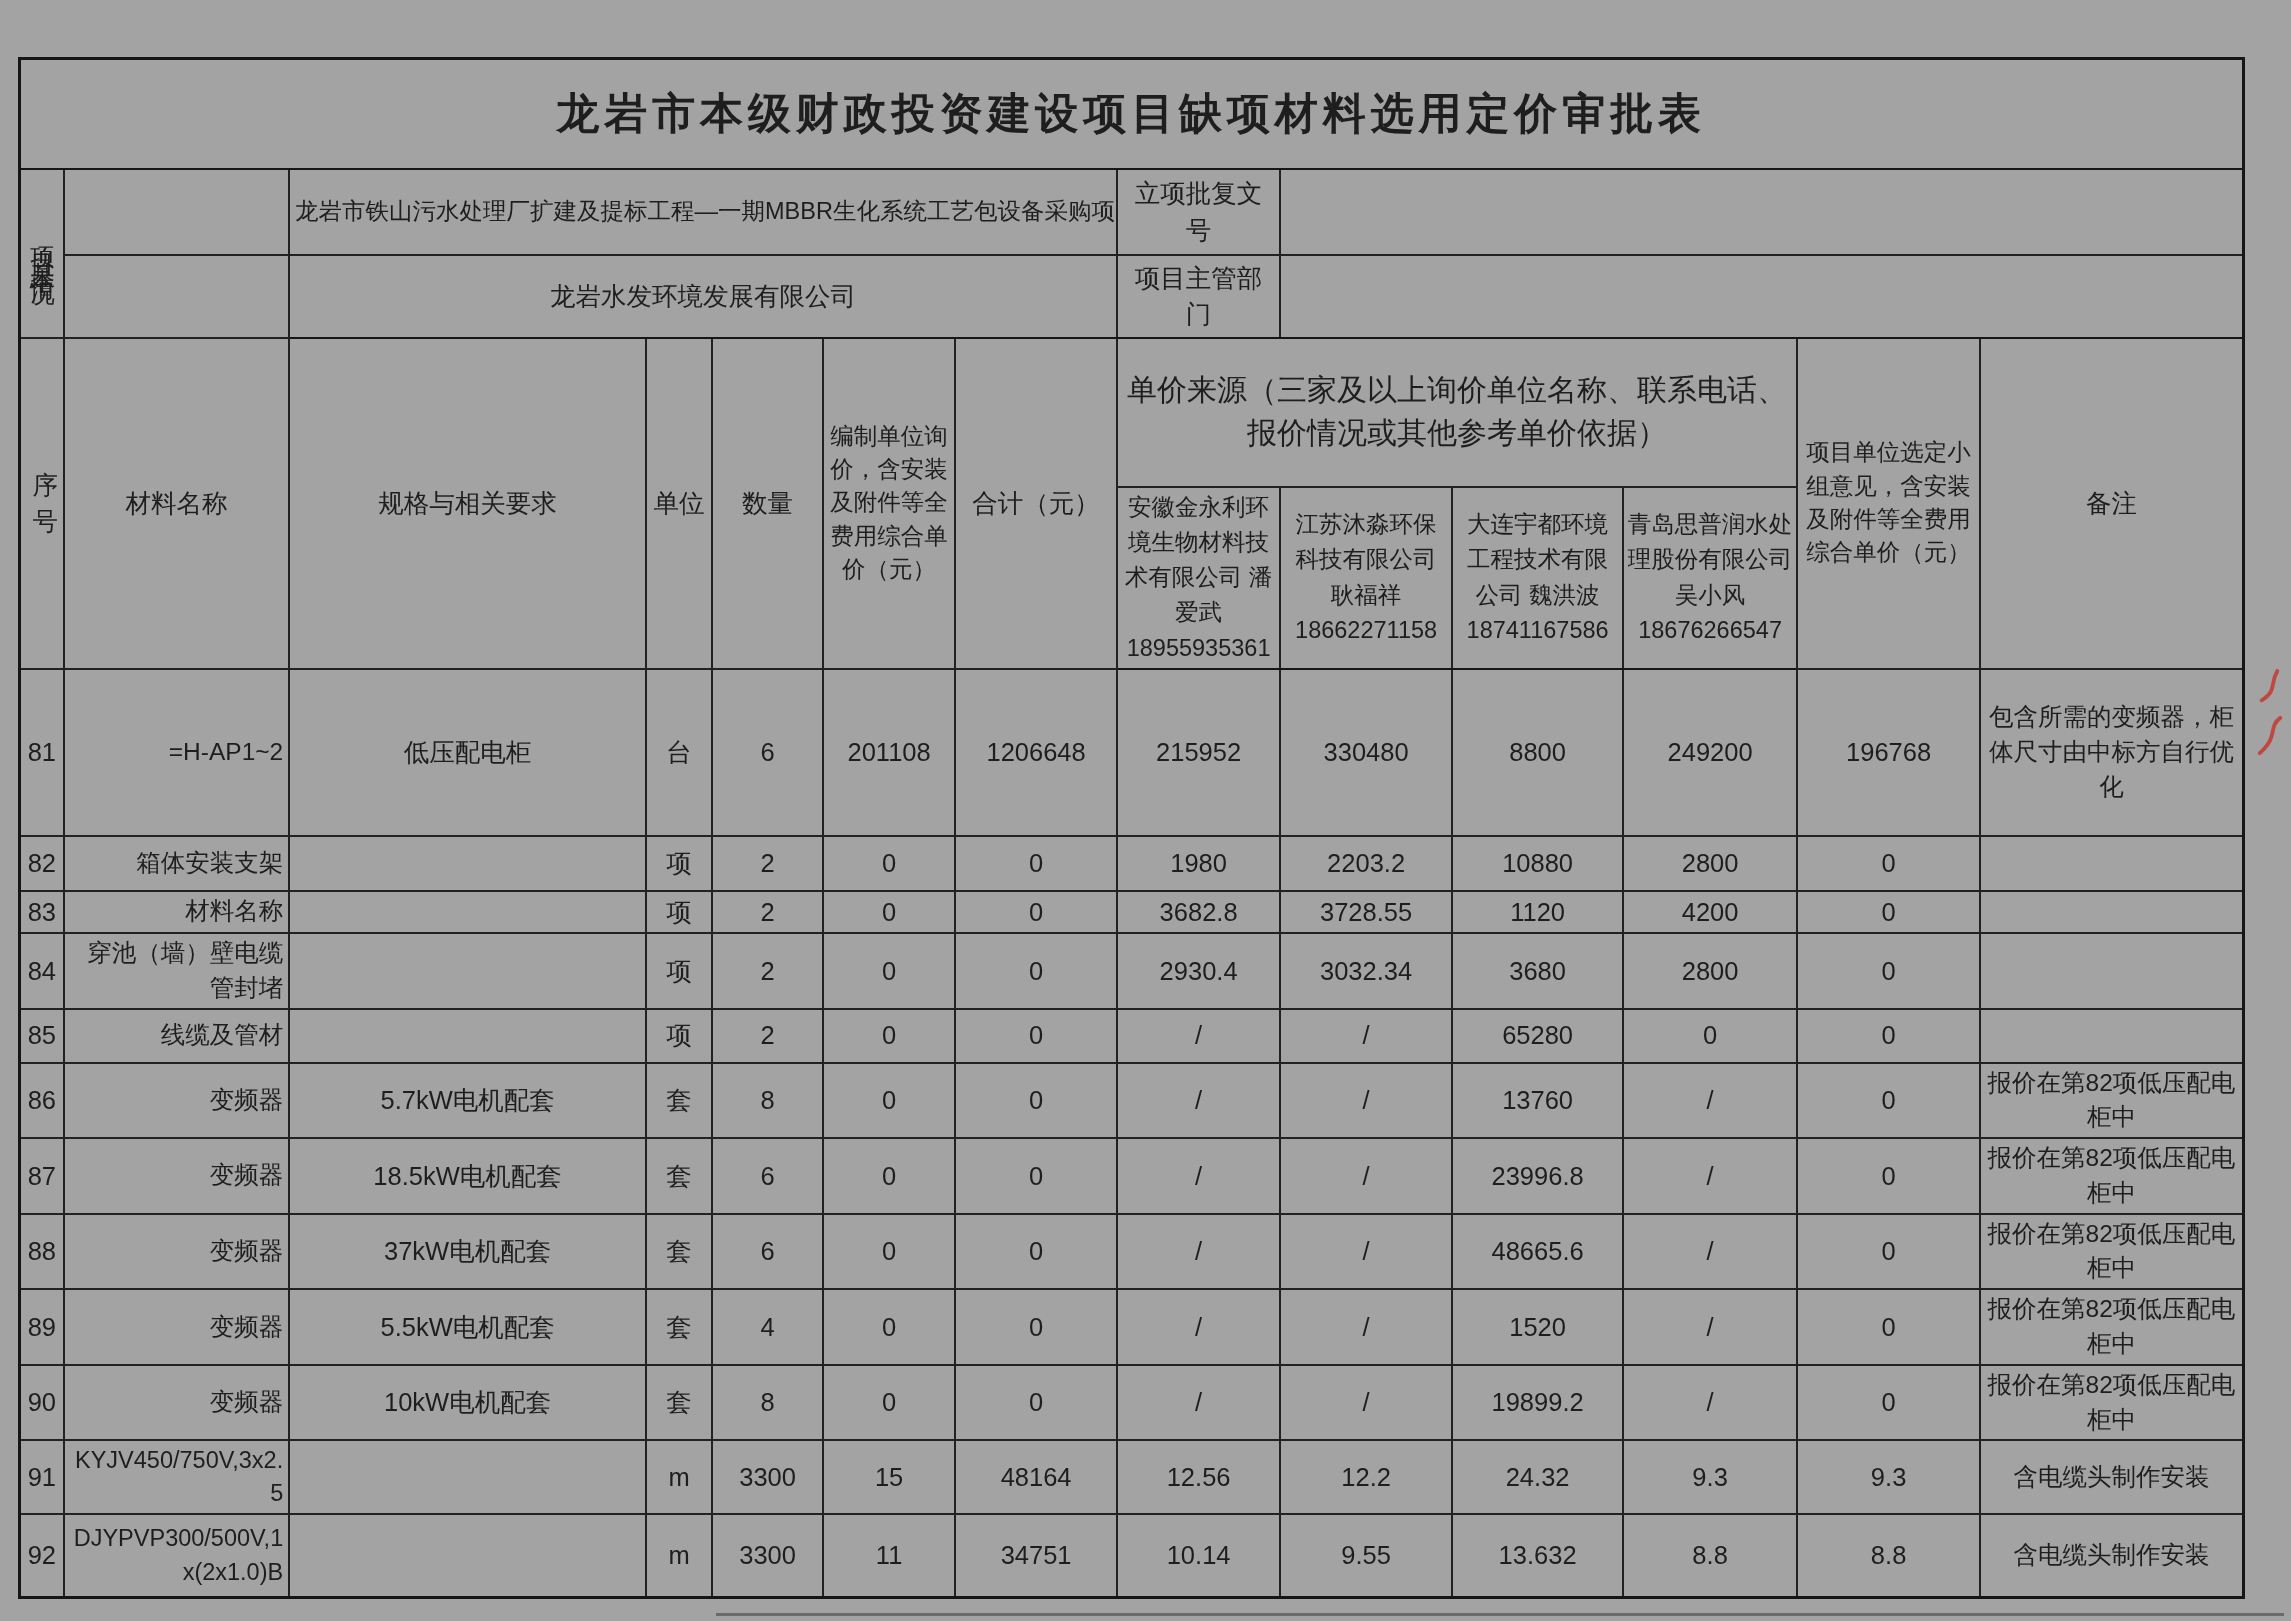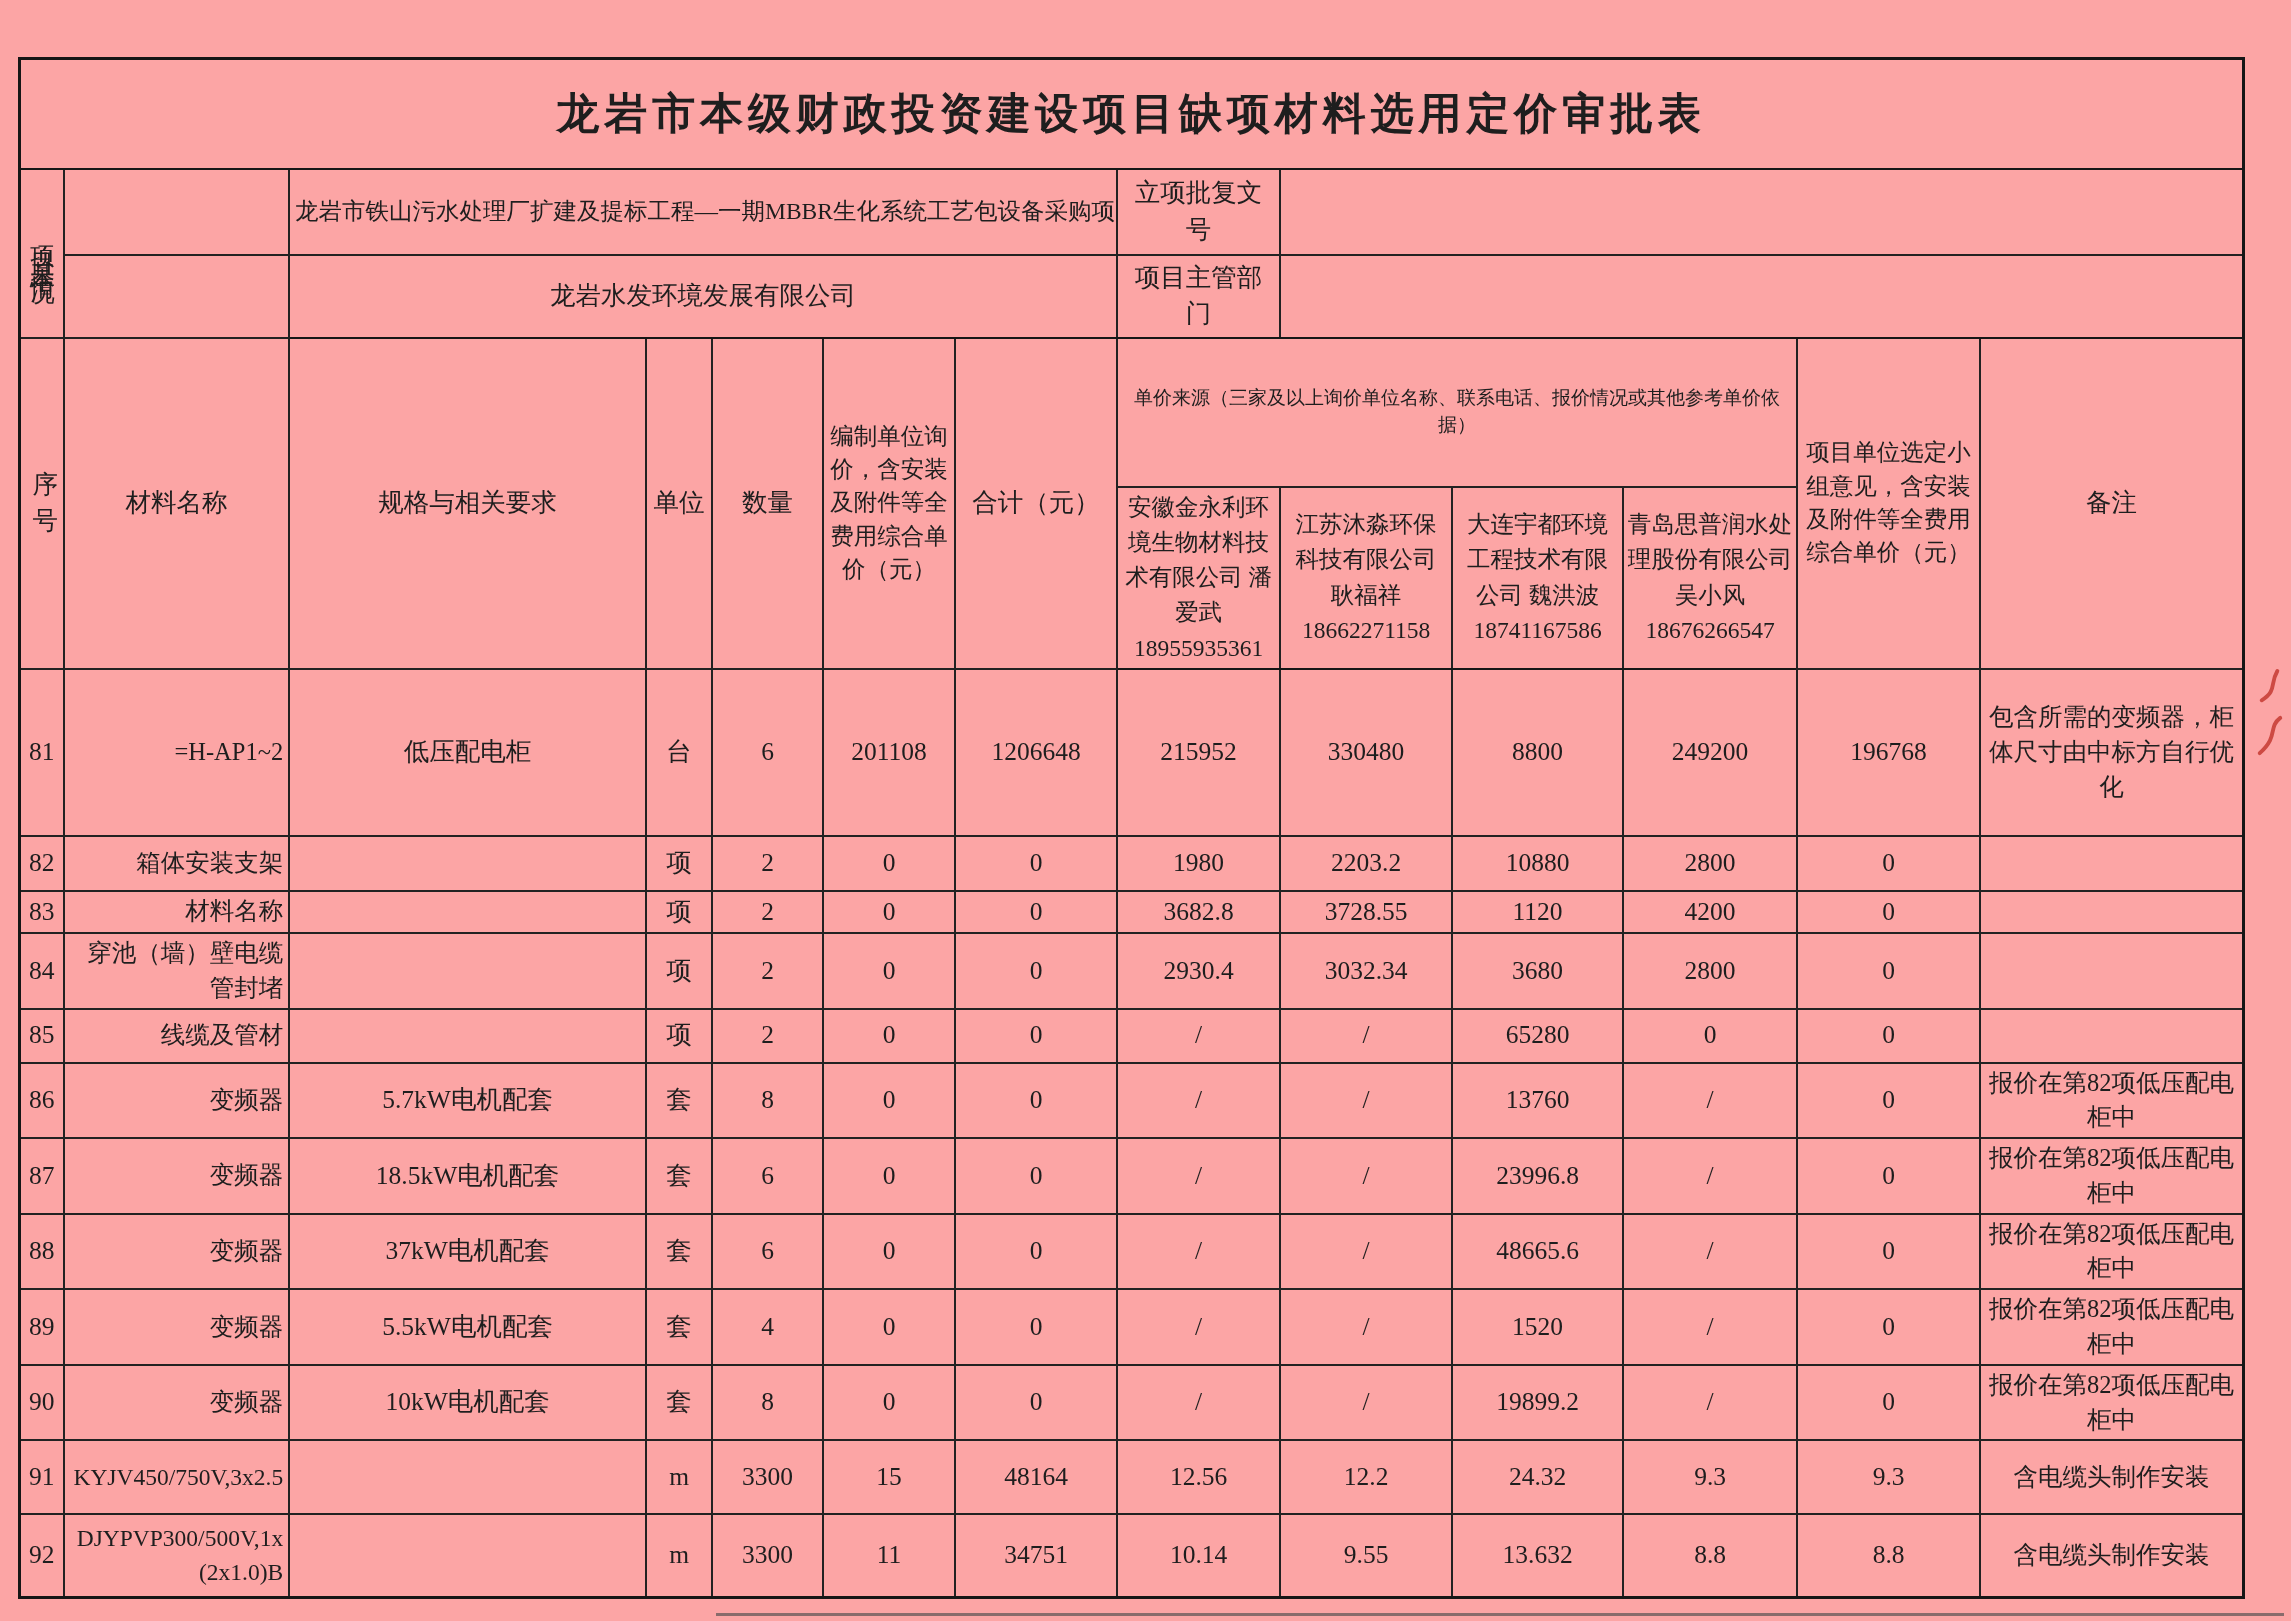--- a/index.html
+++ b/index.html
@@ -1,21 +1,21 @@
 <!DOCTYPE html>
 <html><head>
 <meta charset="utf-8">
 <style>
   html,body{margin:0;padding:0;background:#d9d9d9;}
   .page{
     position:relative;
     width:2292px;height:1621px;
-    background:#fca5a5;
+    background:#a3a3a3;
     overflow:hidden;
-    font-family:Liberation Serif, serif;
+    font-family:Liberation Sans, sans-serif;
     color:#1e1e1e;
   }
   table.approval{
     position:absolute;left:17.6px;top:57px;
     width:2223px;
     border-collapse:collapse;
     table-layout:fixed;
     border:3.9px solid #161616;
   }
   td{
@@ -116,21 +116,21 @@
     </tr>
 
     <tr style="height:149px">
       <td class="hdr" rowspan="2" style="padding:2px 12px">序号</td>
       <td class="hdr" rowspan="2">材料名称</td>
       <td class="hdr" rowspan="2">规格与相关要求</td>
       <td class="hdr" rowspan="2">单位</td>
       <td class="hdr" rowspan="2">数量</td>
       <td class="hdr-small" rowspan="2">编制单位询价，含安装及附件等全费用综合单价（元）</td>
       <td class="hdr" rowspan="2">合计（元）</td>
-      <td class="hdr" colspan="4" style="font-size:19px">单价来源（三家及以上询价单位名称、联系电话、报价情况或其他参考单价依据）</td>
+      <td class="hdr" colspan="4" style="font-size:30px">单价来源（三家及以上询价单位名称、联系电话、报价情况或其他参考单价依据）</td>
       <td class="hdr-small" rowspan="2">项目单位选定小组意见，含安装及附件等全费用综合单价（元）</td>
       <td class="hdr" rowspan="2">备注</td>
     </tr>
 
     <tr style="height:162px">
       <td class="vendor-hdr heavy-b">
         <span>安徽金永利环境生物材料技术有限公司 潘爱武</span>
         <span class="phone">18955935361</span>
       </td>
       <td class="vendor-hdr heavy-b">

